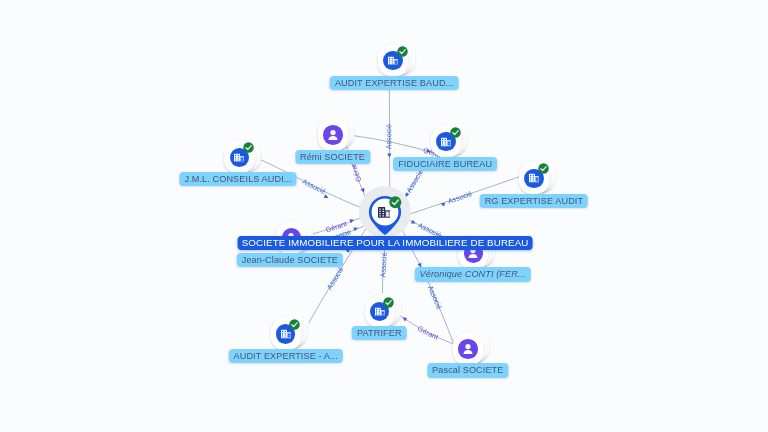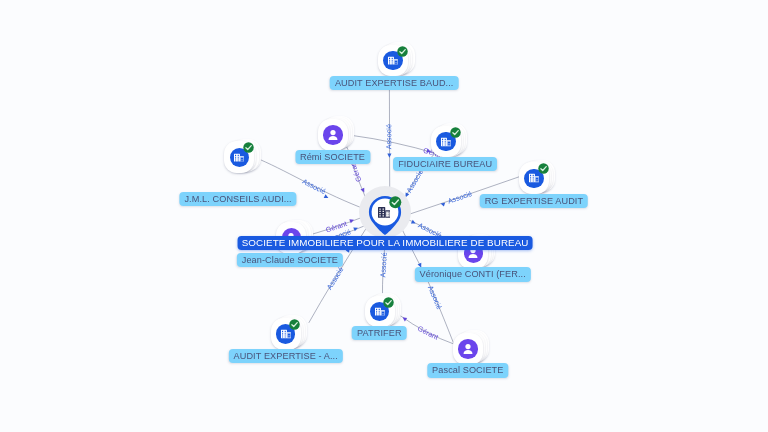--- a/index.html
+++ b/index.html
@@ -124,21 +124,21 @@
               <path fill="#ffffff" fill-rule="evenodd" d="M13.85 6.45h8.6a1.05 1.05 0 0 1 1.05 1.05v12.9h-9.65zM15.35 8.45v10.2h6.75v-10.2z"></path>
               <path fill="#ffffff" d="M16.3 9v1.45h1.5v-1.45zM19.55 9v1.45h1.5v-1.45zM16.3 12.85v1.45h1.5v-1.45zM19.55 12.85v1.45h1.5v-1.45zM16.3 16.7v1.45h1.5v-1.45zM19.55 16.7v1.45h1.5v-1.45z"></path>
             </svg>
           </div>
         </div>
         <div style="position:absolute;left:3.8px;top:-15.1px;line-height:0"><svg viewBox="0 0 24 24" width="11" height="11">
             <circle cx="12" cy="12" r="11.4" fill="#17803c"></circle>
             <path d="M6.3 12.4 L10.3 16.3 L17.9 7.8" fill="none" stroke="#d9f0df" stroke-width="2.7" stroke-linecap="round" stroke-linejoin="round"></path>
           </svg></div>
       </div>
-      <div class="nlabel" style="left: 238.1px; top: 171.7px; margin-top: 20px;">J.M.L. CONSEILS AUDI...</div>
+      <div class="nlabel" style="left: 238.1px; top: 171.7px;">J.M.L. CONSEILS AUDI...</div>
       <div class="node" style="left: 445.9px; top: 141.7px;">
         <div class="card" style="left:-8.75px;top:-18.6px;box-shadow:0 1px 2px rgba(70,76,110,.18);"></div>
         <div class="card" style="left:-10.850000000000001px;top:-17.770000000000003px;box-shadow:0 1px 2px rgba(70,76,110,.18);"></div>
         <div class="card" style="left:-12.950000000000001px;top:-16.93px;box-shadow:0 1px 2px rgba(70,76,110,.18);"></div>
         <div class="card" style="left:-15.05px;top:-16.1px;"></div>
         <div class="disc company">
           <div style="position:absolute;left:50%;top:50%;transform:translate(-50%,-50%);line-height:0">
             <svg viewBox="0 0 23.5 20.4" width="10.20" height="8.85" style="display:block">
               <path fill="#ffffff" fill-rule="evenodd" d="M0 1.05a1.05 1.05 0 0 1 1.05-1.05h11.75a1.05 1.05 0 0 1 1.05 1.05v19.35H0zM2.6 2.9v2.4h2.55v-2.4zM8.7 2.9v2.4h2.55v-2.4zM2.6 7.2v2.4h2.55v-2.4zM8.7 7.2v2.4h2.55v-2.4zM2.6 11.5v2.4h2.55v-2.4zM8.7 11.5v2.4h2.55v-2.4zM2.6 15.8v2.4h2.55v-2.4zM8.7 15.8v2.4h2.55v-2.4z"></path>
               <path fill="#ffffff" fill-rule="evenodd" d="M13.85 6.45h8.6a1.05 1.05 0 0 1 1.05 1.05v12.9h-9.65zM15.35 8.45v10.2h6.75v-10.2z"></path>
@@ -190,21 +190,21 @@
         <div class="card" style="left:-10.850000000000001px;top:-17.770000000000003px;box-shadow:0 1px 2px rgba(70,76,110,.18);"></div>
         <div class="card" style="left:-12.950000000000001px;top:-16.93px;box-shadow:0 1px 2px rgba(70,76,110,.18);"></div>
         <div class="card" style="left:-15.05px;top:-16.1px;"></div>
         <div class="disc person">
           <div style="position:absolute;left:50%;top:50%;transform:translate(-50%,-50%);line-height:0"><svg viewBox="0 0 24 24" width="15.5" height="15.5">
               <circle cx="12" cy="8.2" r="4.05" fill="#ffffff"></circle>
               <path fill="#ffffff" d="M12 13.6c-3.75 0-6.8 2.35-6.8 4.9v1.2h13.6v-1.2c0-2.55-3.05-4.9-6.8-4.9z"></path>
             </svg></div>
         </div>
       </div>
-      <div class="nlabel" style="left: 472.7px; top: 267.4px;">Véronique CONTI (FER...</div>
+      <div class="nlabel" style="left: 472.7px; top: 267.4px; font-style: italic;">Véronique CONTI (FER...</div>
       <div class="node" style="left: 379.7px; top: 311.6px;">
         <div class="card" style="left:-8.75px;top:-18.6px;box-shadow:0 1px 2px rgba(70,76,110,.18);"></div>
         <div class="card" style="left:-10.850000000000001px;top:-17.770000000000003px;box-shadow:0 1px 2px rgba(70,76,110,.18);"></div>
         <div class="card" style="left:-12.950000000000001px;top:-16.93px;box-shadow:0 1px 2px rgba(70,76,110,.18);"></div>
         <div class="card" style="left:-15.05px;top:-16.1px;"></div>
         <div class="disc company">
           <div style="position:absolute;left:50%;top:50%;transform:translate(-50%,-50%);line-height:0">
             <svg viewBox="0 0 23.5 20.4" width="10.20" height="8.85" style="display:block">
               <path fill="#ffffff" fill-rule="evenodd" d="M0 1.05a1.05 1.05 0 0 1 1.05-1.05h11.75a1.05 1.05 0 0 1 1.05 1.05v19.35H0zM2.6 2.9v2.4h2.55v-2.4zM8.7 2.9v2.4h2.55v-2.4zM2.6 7.2v2.4h2.55v-2.4zM8.7 7.2v2.4h2.55v-2.4zM2.6 11.5v2.4h2.55v-2.4zM8.7 11.5v2.4h2.55v-2.4zM2.6 15.8v2.4h2.55v-2.4zM8.7 15.8v2.4h2.55v-2.4z"></path>
               <path fill="#ffffff" fill-rule="evenodd" d="M13.85 6.45h8.6a1.05 1.05 0 0 1 1.05 1.05v12.9h-9.65zM15.35 8.45v10.2h6.75v-10.2z"></path>

